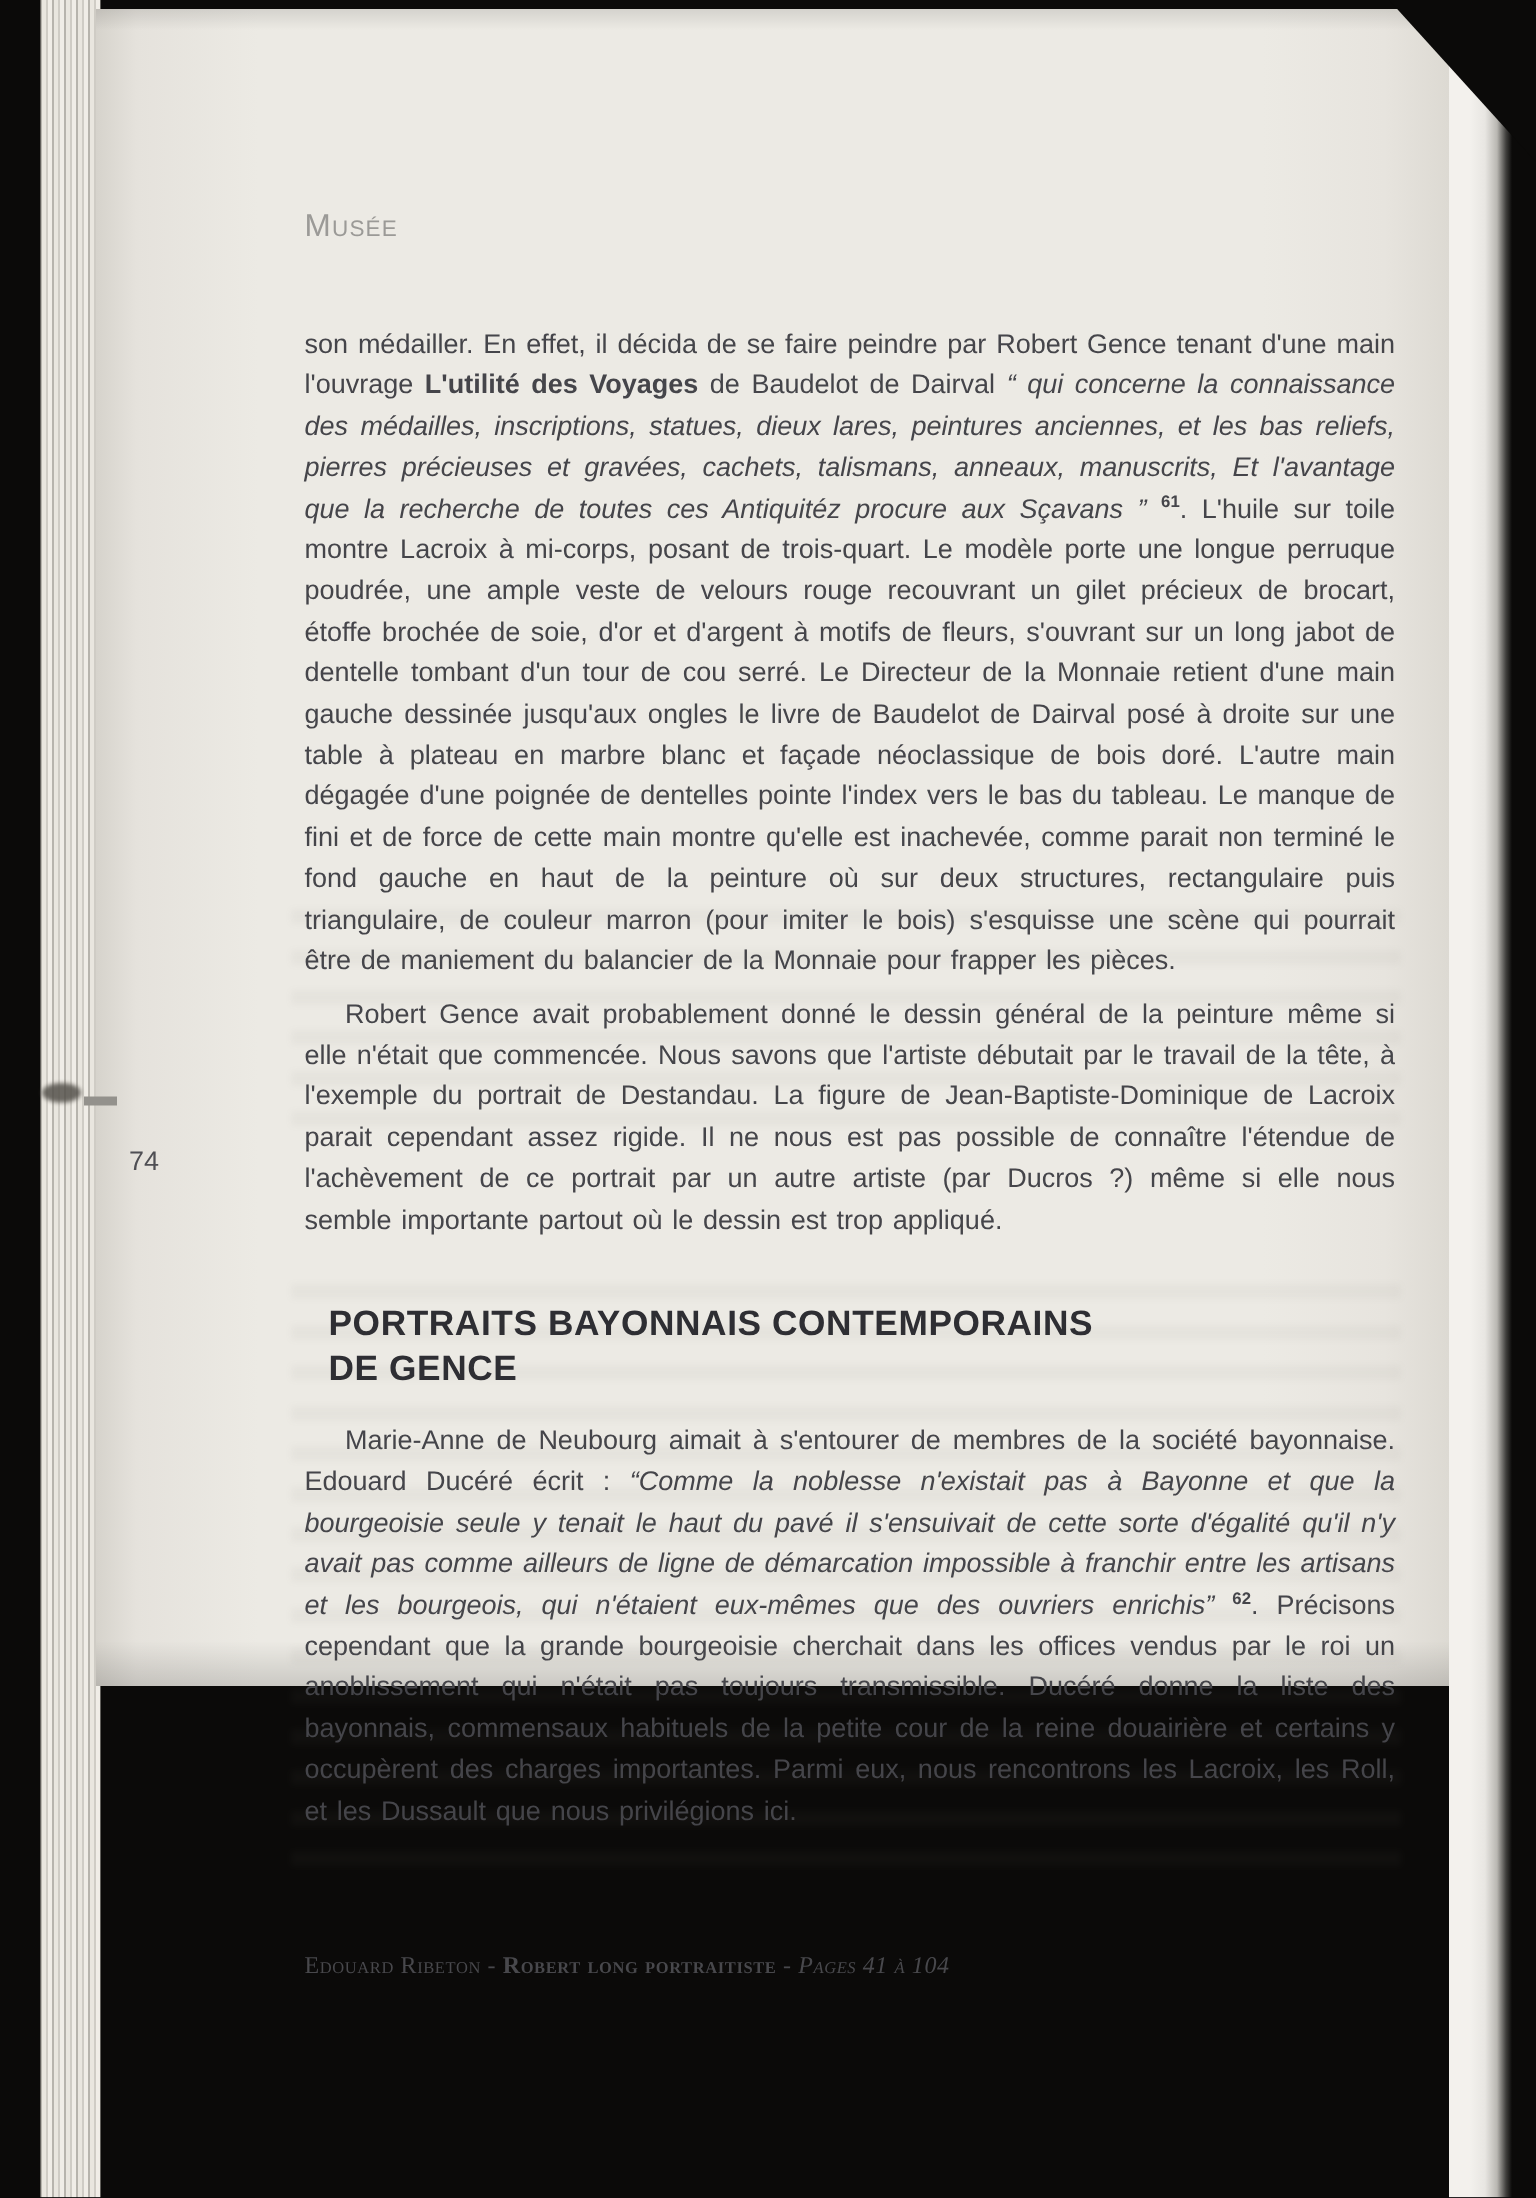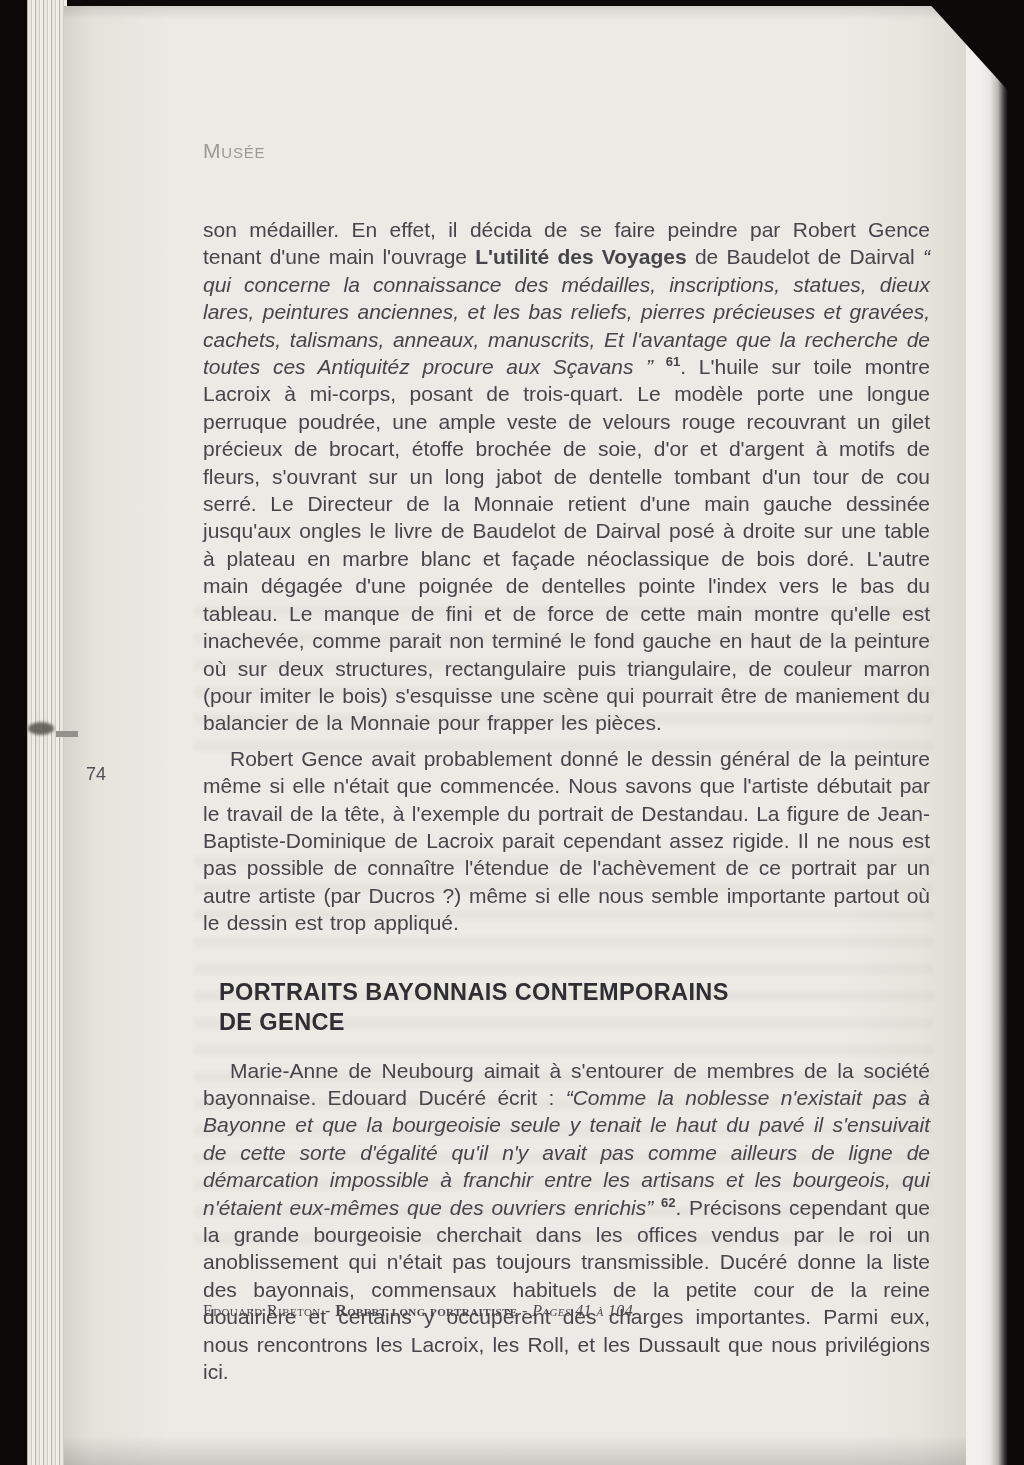--- a/index.html
+++ b/index.html
@@ -32,21 +32,21 @@
     background: #55524c;
     border-radius: 50%;
     filter: blur(1.5px);
     opacity: .85;
   }
 
   
   .page {
     position: absolute;
     left: 64px; top: 6px;
-    width: 904px; height: 1459px;
+    width: 904px; height: 1118px;
     background:
       linear-gradient(180deg, rgba(0,0,0,.10) 0, rgba(0,0,0,0) 14px),
       linear-gradient(0deg, rgba(0,0,0,.14) 0, rgba(0,0,0,0) 30px),
       linear-gradient(90deg, #d6d3cc 0, #e5e2dc 3%, #eceae4 12%, #eceae4 86%, #e7e4de 95%, #dcd9d2 100%);
   }
 
   
   .ghost {
     position: absolute;
     left: 130px;
@@ -70,21 +70,21 @@
   .running-header {
     font-variant: small-caps;
     font-size: 21px;
     line-height: 22px;
     letter-spacing: .8px;
     color: #9b9a97;
     margin: 0 0 54px 0;
   }
 
   .body-p {
-    font-size: 21px;
+    font-size: 18px;
     line-height: 27.4px;
     color: #45454a;
     text-align: justify;
     word-spacing: 1.5px;
     margin: 0;
   }
   .body-p + .body-p { margin-top: 8px; }
   .body-p.indent { text-indent: 27px; }
   .body-p .bold { font-weight: 700; }
   .body-p .italic { font-style: italic; }

